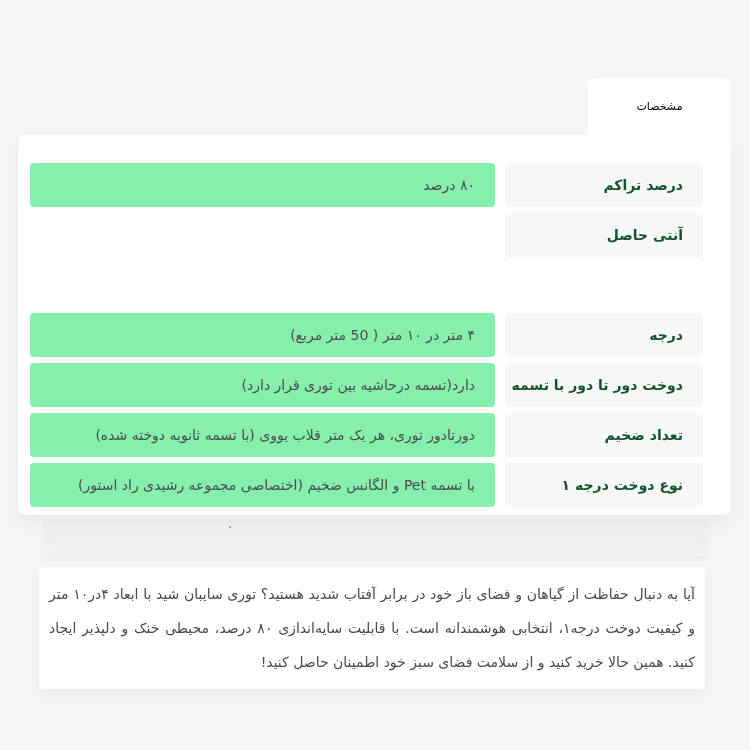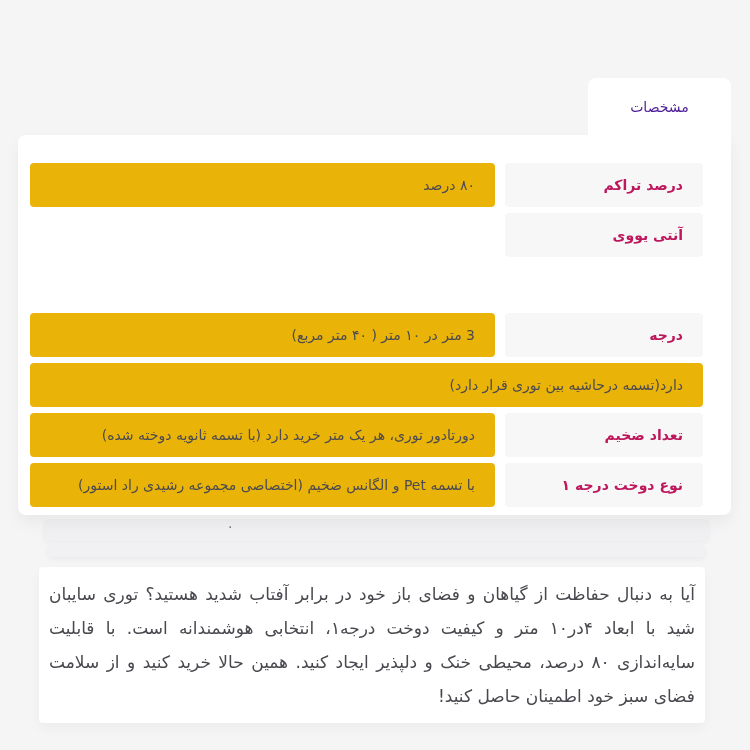--- a/index.html
+++ b/index.html
@@ -6,36 +6,36 @@
   body{
     width:750px;height:750px;position:relative;overflow:hidden;
     background:#f5f5f6;
     font-family:"DejaVu Sans", sans-serif;
     direction:rtl;
   }
   .tab{
     position:absolute;top:78px;right:19px;width:143px;height:57px;
     background:#ffffff;border-radius:8px 8px 0 0;
     display:flex;align-items:center;justify-content:center;
-    color:#4c1d95;font-size:14px;z-index:3;cursor:pointer;
+    color:#000000;font-size:11px;z-index:3;cursor:pointer;
   }
   .spec-card{
     position:absolute;top:135px;right:19px;left:18px;height:380px;
     background:#ffffff;border-radius:8px 0 8px 8px;
     box-shadow:0 8px 16px rgba(0,0,0,0.05);
     padding:28px 28px 0 12px;box-sizing:border-box;z-index:2;
   }
   .spec-row{display:flex;gap:10px;height:44px;margin-bottom:6px;}
   .spec-label{
     flex:none;width:198px;background:#f7f7f8;border-radius:4px;
     display:flex;align-items:center;padding-right:20px;box-sizing:border-box;
-    font-size:14px;font-weight:bold;color:#be185d;white-space:nowrap;
+    font-size:14px;font-weight:bold;color:#14532d;white-space:nowrap;
   }
   .spec-value{
-    flex:1;background:#eab308;border-radius:4px;
+    flex:1;background:#86efac;border-radius:4px;
     display:flex;align-items:center;padding-right:20px;box-sizing:border-box;
     font-size:14px;color:#4a4a50;white-space:nowrap;
   }
   .stack-band-1{
     position:absolute;top:519px;left:43px;right:40px;height:22px;
     background:#f0f0f2;border-radius:6px;
     box-shadow:0 3px 4px rgba(0,0,0,0.03);z-index:1;
   }
   .stack-band-2{
     position:absolute;top:544px;left:47px;right:44px;height:13px;
@@ -46,51 +46,52 @@
     position:absolute;top:516px;left:228px;z-index:4;
     font-size:14px;line-height:14px;color:#777;direction:ltr;
   }
   .desc-card{
     position:absolute;top:567px;right:45px;left:39px;min-height:118px;
     background:#ffffff;border-radius:4px;
     box-shadow:0 5px 12px rgba(0,0,0,0.04);
     padding:10px 10px;box-sizing:border-box;z-index:2;
   }
   .desc-text{
-    font-size:17px;line-height:34px;color:#48484e;
+    font-size:14px;line-height:34px;color:#48484e;
     text-align:justify;direction:rtl;
   }
 </style>
 </head>
 <body>
 
 <div class="tab">
   <span>مشخصات</span>
 </div>
 
 <div class="spec-card">
   <div class="spec-row">
     <div class="spec-label">درصد تراکم</div>
     <div class="spec-value">۸۰ درصد</div>
   </div>
   <div class="spec-row">
-    <div class="spec-label">آنتی یووی</div>
+    <div class="spec-label">آنتی حاصل</div>
   </div>
   <div class="spec-row">
   </div>
   <div class="spec-row">
     <div class="spec-label">درجه</div>
-    <div class="spec-value">3 متر در ۱۰ متر ( ۴۰ متر مربع)</div>
+    <div class="spec-value">۴ متر در ۱۰ متر ( 50 متر مربع)</div>
   </div>
   <div class="spec-row">
+    <div class="spec-label">دوخت دور تا دور با تسمه</div>
     <div class="spec-value">دارد(تسمه درحاشیه بین توری قرار دارد)</div>
   </div>
   <div class="spec-row">
     <div class="spec-label">تعداد ضخیم</div>
-    <div class="spec-value">دورتادور توری، هر یک متر خرید دارد (با تسمه ثانویه دوخته شده)</div>
+    <div class="spec-value">دورتادور توری، هر یک متر قلاب یووی (با تسمه ثانویه دوخته شده)</div>
   </div>
   <div class="spec-row">
     <div class="spec-label">نوع دوخت درجه ۱</div>
     <div class="spec-value">با تسمه Pet و الگانس ضخیم (اختصاصی مجموعه رشیدی راد استور)</div>
   </div>
 </div>
 
 <div class="stack-band-1"></div>
 <div class="stack-band-2"></div>
 <span class="tiny-dot">.</span>

